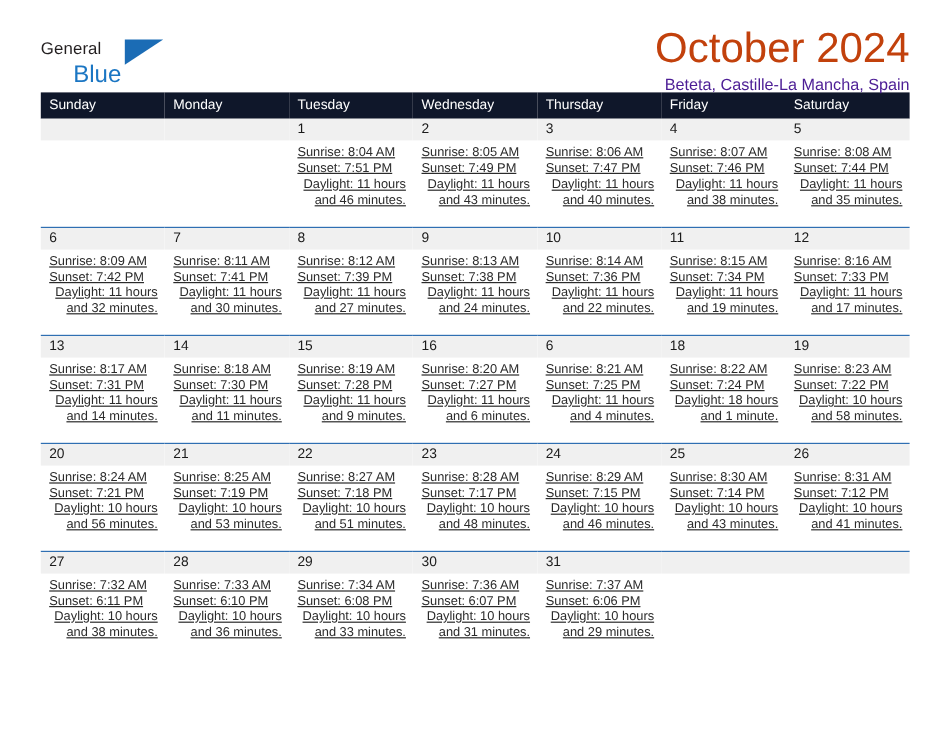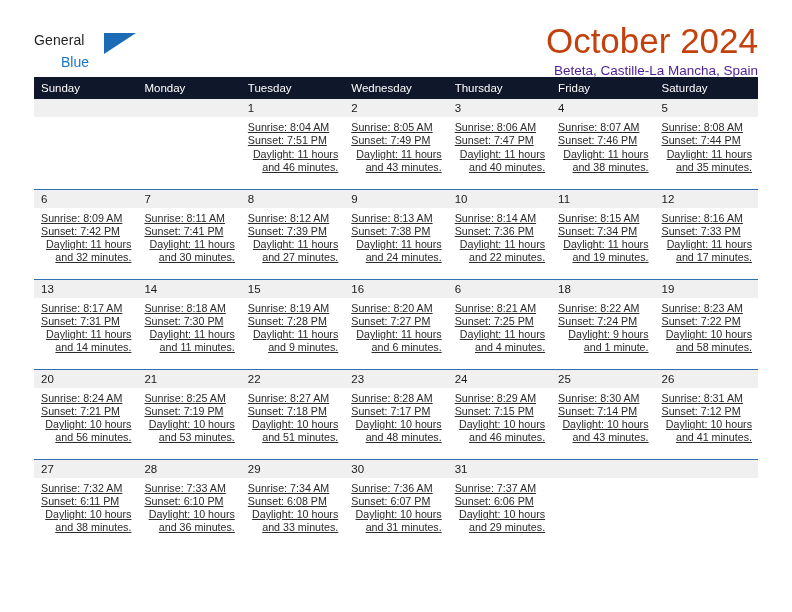--- a/index.html
+++ b/index.html
@@ -37,21 +37,21 @@
     padding-top: 4px;
   }
   .brand-line1 {
     font-size: 14px;
     color: #231f20;
     letter-spacing: .1px;
     line-height: 21px;
     white-space: nowrap;
   }
   .brand-line2 {
-    font-size: 14px;
+    font-size: 20px;
     color: #1b76c3;
     line-height: 21px;
     margin-top: 1px;
     margin-left: 27px;
     white-space: nowrap;
   }
   .brand-flag {
     position: absolute;
     left: 70px;
     top: 7px;
@@ -357,21 +357,21 @@
                 <div class="daylight">Daylight: 11 hours and 4 minutes.</div>
               </div>
             </div>
           </td>
           <td>
             <div class="cell">
               <div class="daynum">18</div>
               <div class="info">
                 <div>Sunrise: 8:22 AM</div>
                 <div>Sunset: 7:24 PM</div>
-                <div class="daylight">Daylight: 9 hours and 1 minute.</div>
+                <div class="daylight">Daylight: 18 hours and 1 minute.</div>
               </div>
             </div>
           </td>
           <td>
             <div class="cell">
               <div class="daynum">19</div>
               <div class="info">
                 <div>Sunrise: 8:23 AM</div>
                 <div>Sunset: 7:22 PM</div>
                 <div class="daylight">Daylight: 10 hours and 58 minutes.</div>

